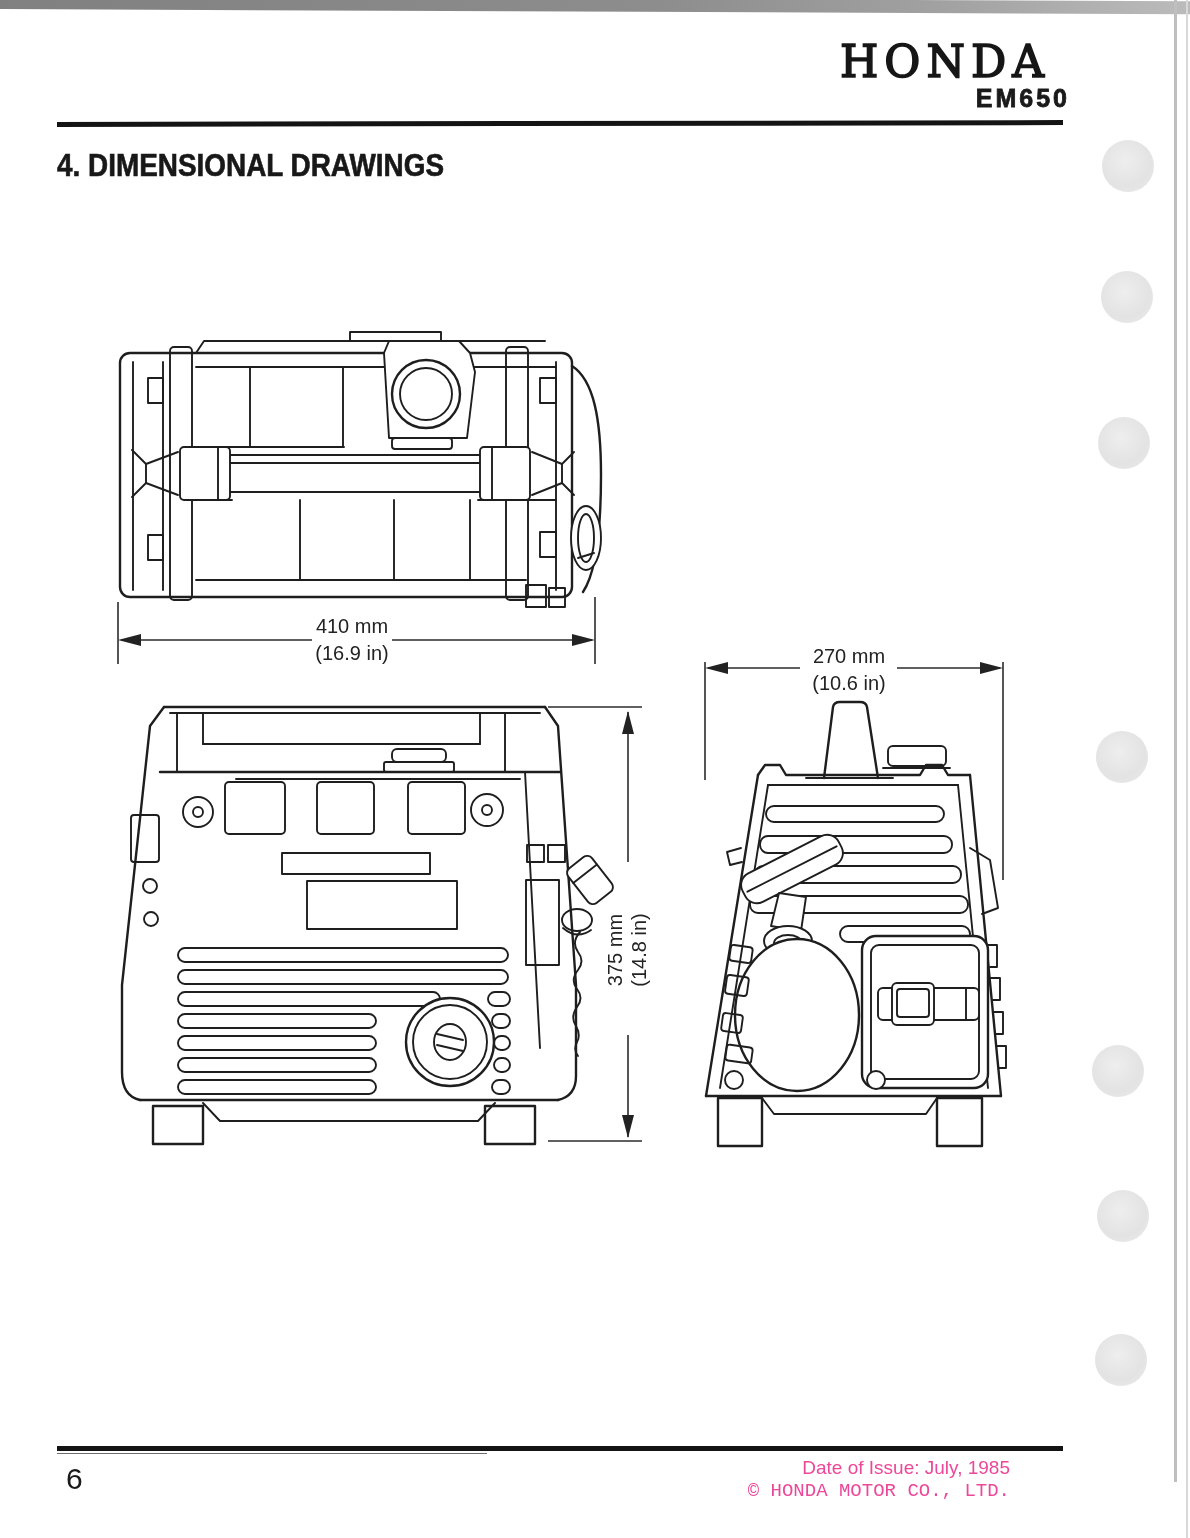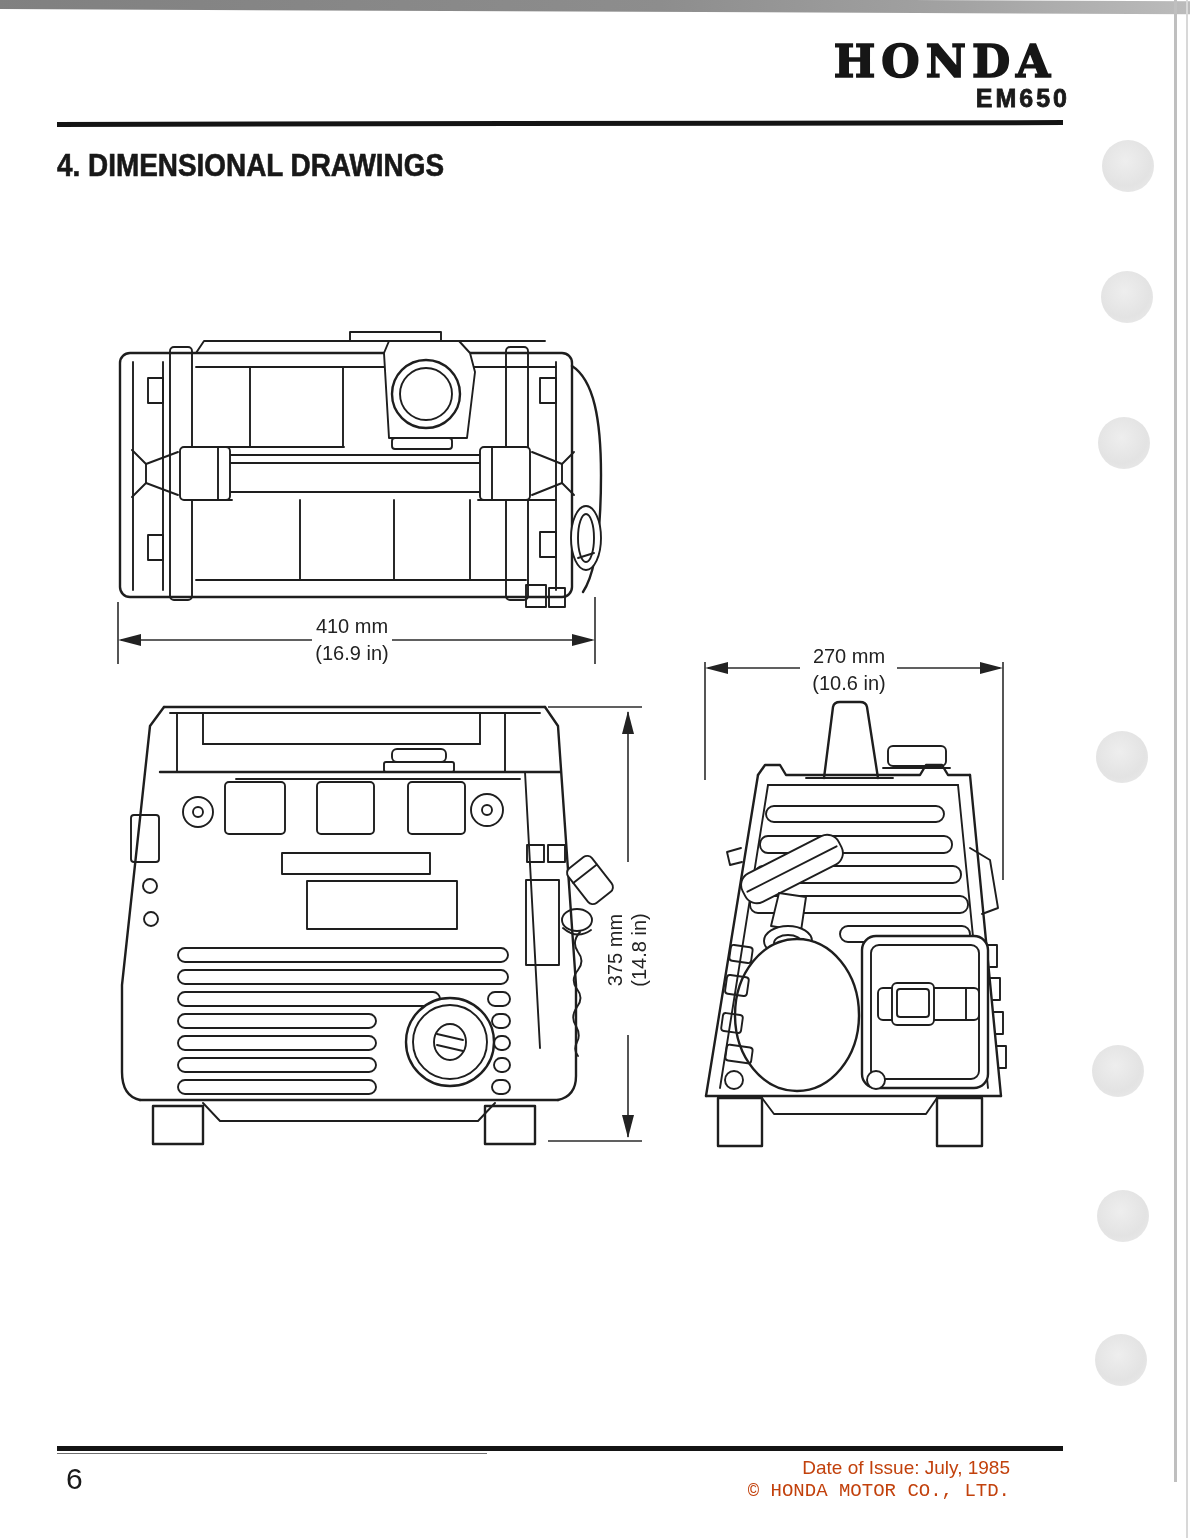--- a/index.html
+++ b/index.html
@@ -10,34 +10,34 @@
   
   .scan-top{top:-4px;left:-6px;width:1210px;height:13px;background:linear-gradient(90deg,#808080 0%,#8d8d8d 55%,#a3a3a3 80%,#bdbdbd 100%);transform:rotate(0.25deg);transform-origin:left top;}
   .scan-right{top:0;left:1174px;width:3px;height:1482px;background:#bfbfbf;}
   .scan-right2{top:0;left:1186px;width:2px;height:1538px;background:#d8d8d8;}
 
   .binder-hole{width:52px;height:52px;border-radius:50%;
      background:radial-gradient(circle at 45% 40%, #eeeeee 0%, #e3e3e3 60%, #ececec 100%);}
 
   
   .brand{top:36px;left:820px;width:250px;text-align:center;
-     font-family:"DejaVu Serif","Liberation Serif",serif;font-weight:bold;
+     font-family:"DejaVu Serif","Liberation Serif",serif;font-weight:normal;
      font-size:44px;letter-spacing:6px;color:#161616;-webkit-text-stroke:1.6px #161616;}
   .model{top:84px;left:820px;width:250px;text-align:right;
      font-weight:bold;font-size:25px;letter-spacing:3px;color:#1a1a1a;-webkit-text-stroke:0.8px #1a1a1a;}
   .header-rule{top:121px;left:57px;width:1006px;height:5px;background:#141414;transform:rotate(-0.1deg);}
 
   .page-title{top:148px;left:57px;font-weight:bold;font-size:31px;color:#181818;
      letter-spacing:0px;transform:scaleX(0.9);transform-origin:left top;
      -webkit-text-stroke:0.6px #181818;white-space:nowrap;}
 
   
   .footer-rule{top:1446px;left:57px;width:1006px;height:5px;background:#141414;}
   .footer-rule-thin{top:1453px;left:57px;width:430px;height:1px;background:#6f6f6f;}
-  .footer-text{left:560px;width:450px;text-align:right;font-size:19px;color:#c2410c;line-height:24px;}
+  .footer-text{left:560px;width:450px;text-align:right;font-size:19px;color:#ec4899;line-height:24px;}
   .date-line{top:1456px;}
   .copy-line{top:1479px;font-family:Liberation Mono, monospace;}
   .page-num{top:1462px;left:66px;font-size:30px;color:#1a1a1a;}
 
   
   .ln{fill:none;stroke:#1e1e1e;stroke-width:2.4;stroke-linecap:round;stroke-linejoin:round;}
   .ln2{fill:none;stroke:#1e1e1e;stroke-width:1.9;stroke-linecap:round;stroke-linejoin:round;}
   .wh{fill:#ffffff;stroke:#1e1e1e;stroke-width:2.4;stroke-linecap:round;stroke-linejoin:round;}
   .wh2{fill:#ffffff;stroke:#1e1e1e;stroke-width:1.9;stroke-linejoin:round;}
   .dl{fill:none;stroke:#2b2b2b;stroke-width:1.6;}

